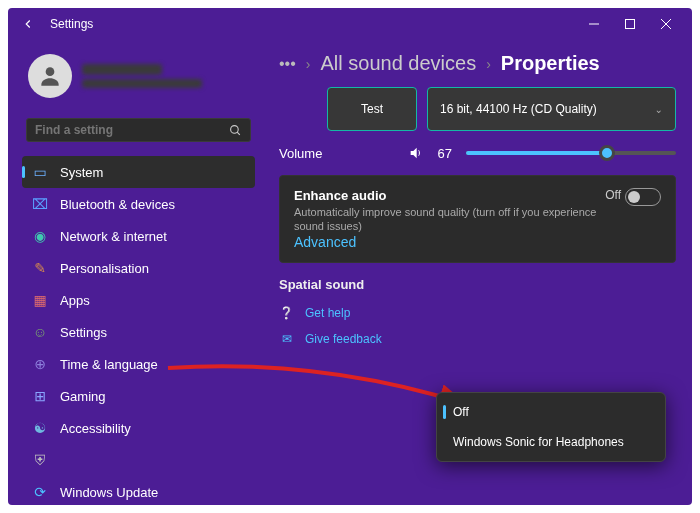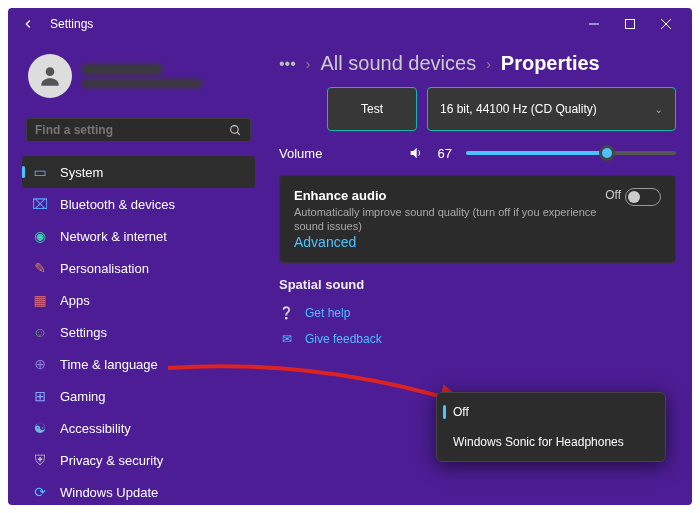--- a/index.html
+++ b/index.html
@@ -146,21 +146,20 @@
         <li class="navitem">
               <span class="navicon" style="color:#8aa6ff">⊞</span>
               <span>Gaming</span>
             </li>
         <li class="navitem">
               <span class="navicon" style="color:#6fb8e0">☯</span>
               <span>Accessibility</span>
             </li>
         <li class="navitem">
               <span class="navicon" style="color:#c0c0c0">⛨</span>
-              <span>Privacy &amp; security</span>
             </li>
         <li class="navitem">
               <span class="navicon" style="color:#4cc2ff">⟳</span>
               <span>Windows Update</span>
             </li>
       </ul>
     </div>
 
     <div class="main">
       <div class="breadcrumb">

